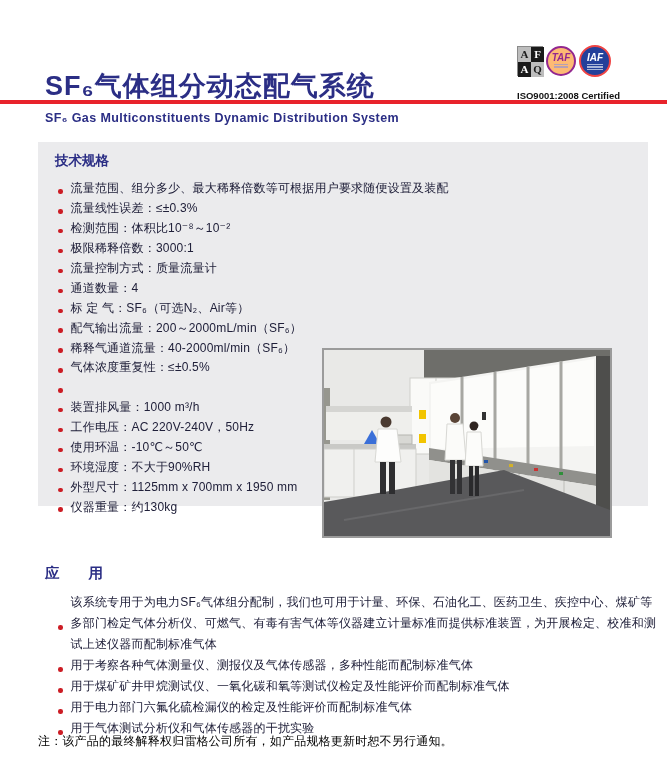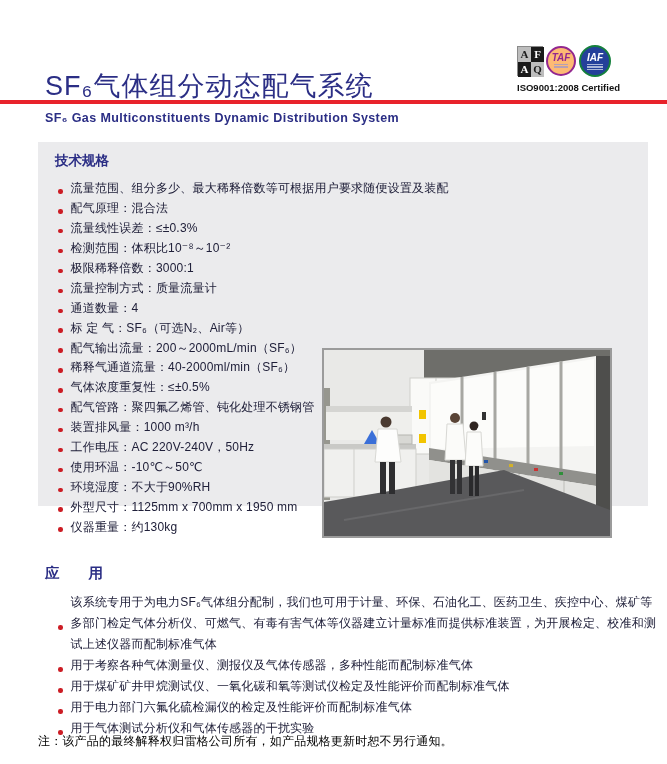--- a/index.html
+++ b/index.html
@@ -14,21 +14,21 @@
   :root{
     --navy:#2b2e85;
     --text:#20203a;
     --red:#e8232b;
     --bullet:#cc1c24;
     --panel:#ebebed;
   }
   
   .page-title{
     position:absolute;left:45px;top:50px;
-    font-size:27px;font-weight:normal;color:var(--navy);
+    font-size:27px;font-weight:bold;color:var(--navy);
     letter-spacing:1px;white-space:nowrap;
   }
   .cert-block{position:absolute;left:517px;top:44px;width:108px;}
   .logo-row{display:flex;align-items:center;gap:3px;height:34px;}
   .afaq{
     width:26px;height:30px;background:#fff;border:1px solid #8a8a8a;
     display:grid;grid-template-columns:13px 13px;grid-template-rows:15px 15px;
     font-family:"Liberation Serif","DejaVu Serif",serif;font-weight:bold;font-size:11px;
     text-align:center;line-height:15px;box-sizing:border-box;
   }
@@ -41,28 +41,28 @@
     border:2px solid #93278f;background:#fdba74;box-sizing:border-box;
     display:flex;flex-direction:column;align-items:center;justify-content:center;
   }
   .taf .taf-label{
     color:#93278f;font-weight:bold;font-style:italic;font-size:10px;line-height:10px;
   }
   .taf .taf-lines{width:14px;height:5px;
     background:repeating-linear-gradient(#b6a0b5 0 1px,transparent 1px 2.5px);margin-top:1px;}
   .iaf{
     width:32px;height:32px;border-radius:50%;
-    background:#24409a;border:2px solid #15803d;box-sizing:border-box;
+    background:#24409a;border:2px solid #ef4444;box-sizing:border-box;
     display:flex;flex-direction:column;align-items:center;justify-content:center;
   }
   .iaf .iaf-label{color:#fff;font-weight:bold;font-style:italic;font-size:10px;line-height:10px;}
   .iaf .iaf-lines{width:16px;height:6px;
     background:repeating-linear-gradient(#aab6d8 0 1px,transparent 1px 2.5px);margin-top:1px;}
   .iso-caption{
-    margin-top:4px;font-size:9.5px;font-weight:bold;color:#111;white-space:nowrap;
+    margin-top:12px;font-size:9.5px;font-weight:bold;color:#111;white-space:nowrap;
   }
   .red-rule{position:absolute;left:0;top:100px;width:667px;height:4px;background:var(--red);}
   .subtitle{
     position:absolute;left:45px;top:111px;
     font-size:12.5px;font-weight:bold;color:var(--navy);letter-spacing:0.4px;white-space:nowrap;text-align:center;
   }
   
   .specs-panel{
     position:absolute;left:38px;top:142px;width:610px;height:364px;
     background:var(--panel);box-sizing:border-box;
@@ -125,24 +125,20 @@
 
 <section class="specs-panel">
   <h2 class="specs-heading">技术规格</h2>
   <ul class="doc-list">
 
       <li class="doc-li spec">
         <span class="dot"></span>
         <span class="li-text">流量范围、组分多少、最大稀释倍数等可根据用户要求随便设置及装配</span>
       </li>
 
-      <li class="doc-li spec">
-        <span class="dot"></span>
-        <span class="li-text">配气原理：混合法</span>
-      </li>
 
       <li class="doc-li spec">
         <span class="dot"></span>
         <span class="li-text">流量线性误差：≤±0.3%</span>
       </li>
 
       <li class="doc-li spec">
         <span class="dot"></span>
         <span class="li-text">检测范围：体积比10⁻⁸～10⁻²</span>
       </li>
@@ -178,21 +174,20 @@
         <span class="li-text">稀释气通道流量：40-2000ml/min（SF₆）</span>
       </li>
 
       <li class="doc-li spec">
         <span class="dot"></span>
         <span class="li-text">气体浓度重复性：≤±0.5%</span>
       </li>
 
       <li class="doc-li spec">
         <span class="dot"></span>
-        <span class="li-text">配气管路：聚四氟乙烯管、钝化处理不锈钢管</span>
       </li>
 
       <li class="doc-li spec">
         <span class="dot"></span>
         <span class="li-text">装置排风量：1000 m³/h</span>
       </li>
 
       <li class="doc-li spec">
         <span class="dot"></span>
         <span class="li-text">工作电压：AC 220V-240V，50Hz</span>

